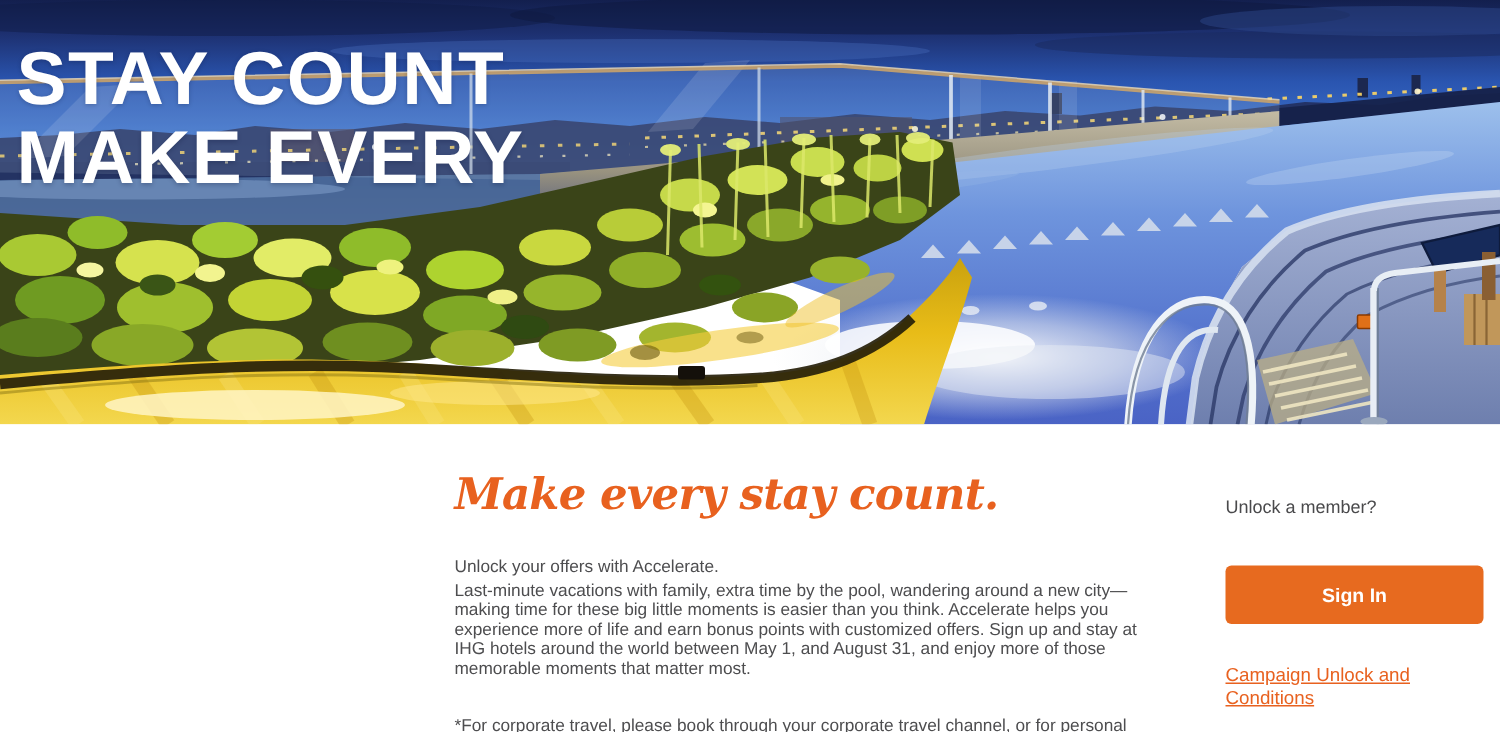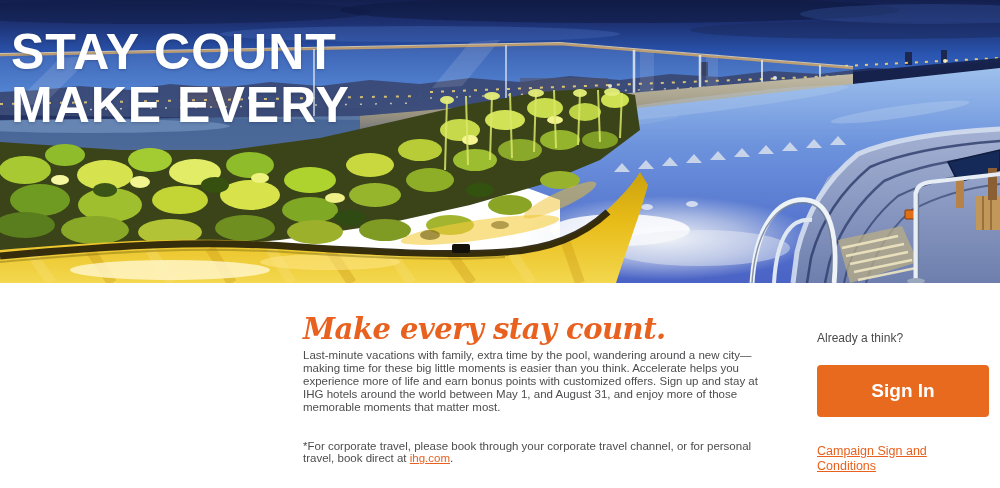--- a/index.html
+++ b/index.html
@@ -36,23 +36,23 @@
   .main-col p{
     color:var(--body-text);font-size:11.5px;line-height:12.9px;letter-spacing:0;
   }
   .p-intro{margin-top:26px;}
   .p-body{margin-top:3px;}
   .p-disclaimer{margin-top:26px;}
   .inline-link{color:var(--accent-orange);text-decoration:underline;cursor:pointer;}
   .member-col{position:absolute;left:817px;top:48px;width:172px;}
   .prompt{color:#4A4A4C;font-size:12px;line-height:14px;}
   .sign-in{
-    display:block;margin-top:20px;width:172px;height:52px;border:none;border-radius:4px;
+    display:block;margin-top:32px;width:172px;height:39px;border:none;border-radius:4px;
     background:var(--button-orange);color:#ffffff;font-family:"Liberation Sans",sans-serif;
-    font-size:19px;font-weight:bold;cursor:pointer;
+    font-size:13px;font-weight:bold;cursor:pointer;
   }
   .terms{
     display:block;margin-top:27px;max-width:140px;
     color:var(--accent-orange);font-size:12.5px;line-height:15px;
     text-decoration:underline;cursor:pointer;
   }
 </style>
 </head>
 <body>
 
@@ -312,24 +312,25 @@
 
     <h2 class="hero-headline">
       <span>STAY COUNT</span>
       <span>MAKE EVERY</span>
     </h2>
   </header>
 
   <main class="content">
     <div class="main-col">
       <h1>Make every stay count.</h1>
+      <p class="p-intro">Unlock your offers with Accelerate.</p>
       <p class="p-body">Last-minute vacations with family, extra time by the pool, wandering around a new city—making time for these big little moments is easier than you think. Accelerate helps you experience more of life and earn bonus points with customized offers. Sign up and stay at IHG hotels around the world between May 1, and August 31, and enjoy more of those memorable moments that matter most.</p>
       <p class="p-disclaimer"><span>*For corporate travel, please book through your corporate travel channel, or for personal travel, book direct at </span><a href="#" class="inline-link">ihg.com</a><span>.</span></p>
     </div>
 
     <aside class="member-col">
-      <div class="prompt">Already a think?</div>
+      <div class="prompt">Unlock a member?</div>
       <button class="sign-in">Sign In</button>
-      <a href="#" class="terms">Campaign Sign and Conditions</a>
+      <a href="#" class="terms">Campaign Unlock and Conditions</a>
     </aside>
   </main>
 
 </div>
 
 </body></html>

